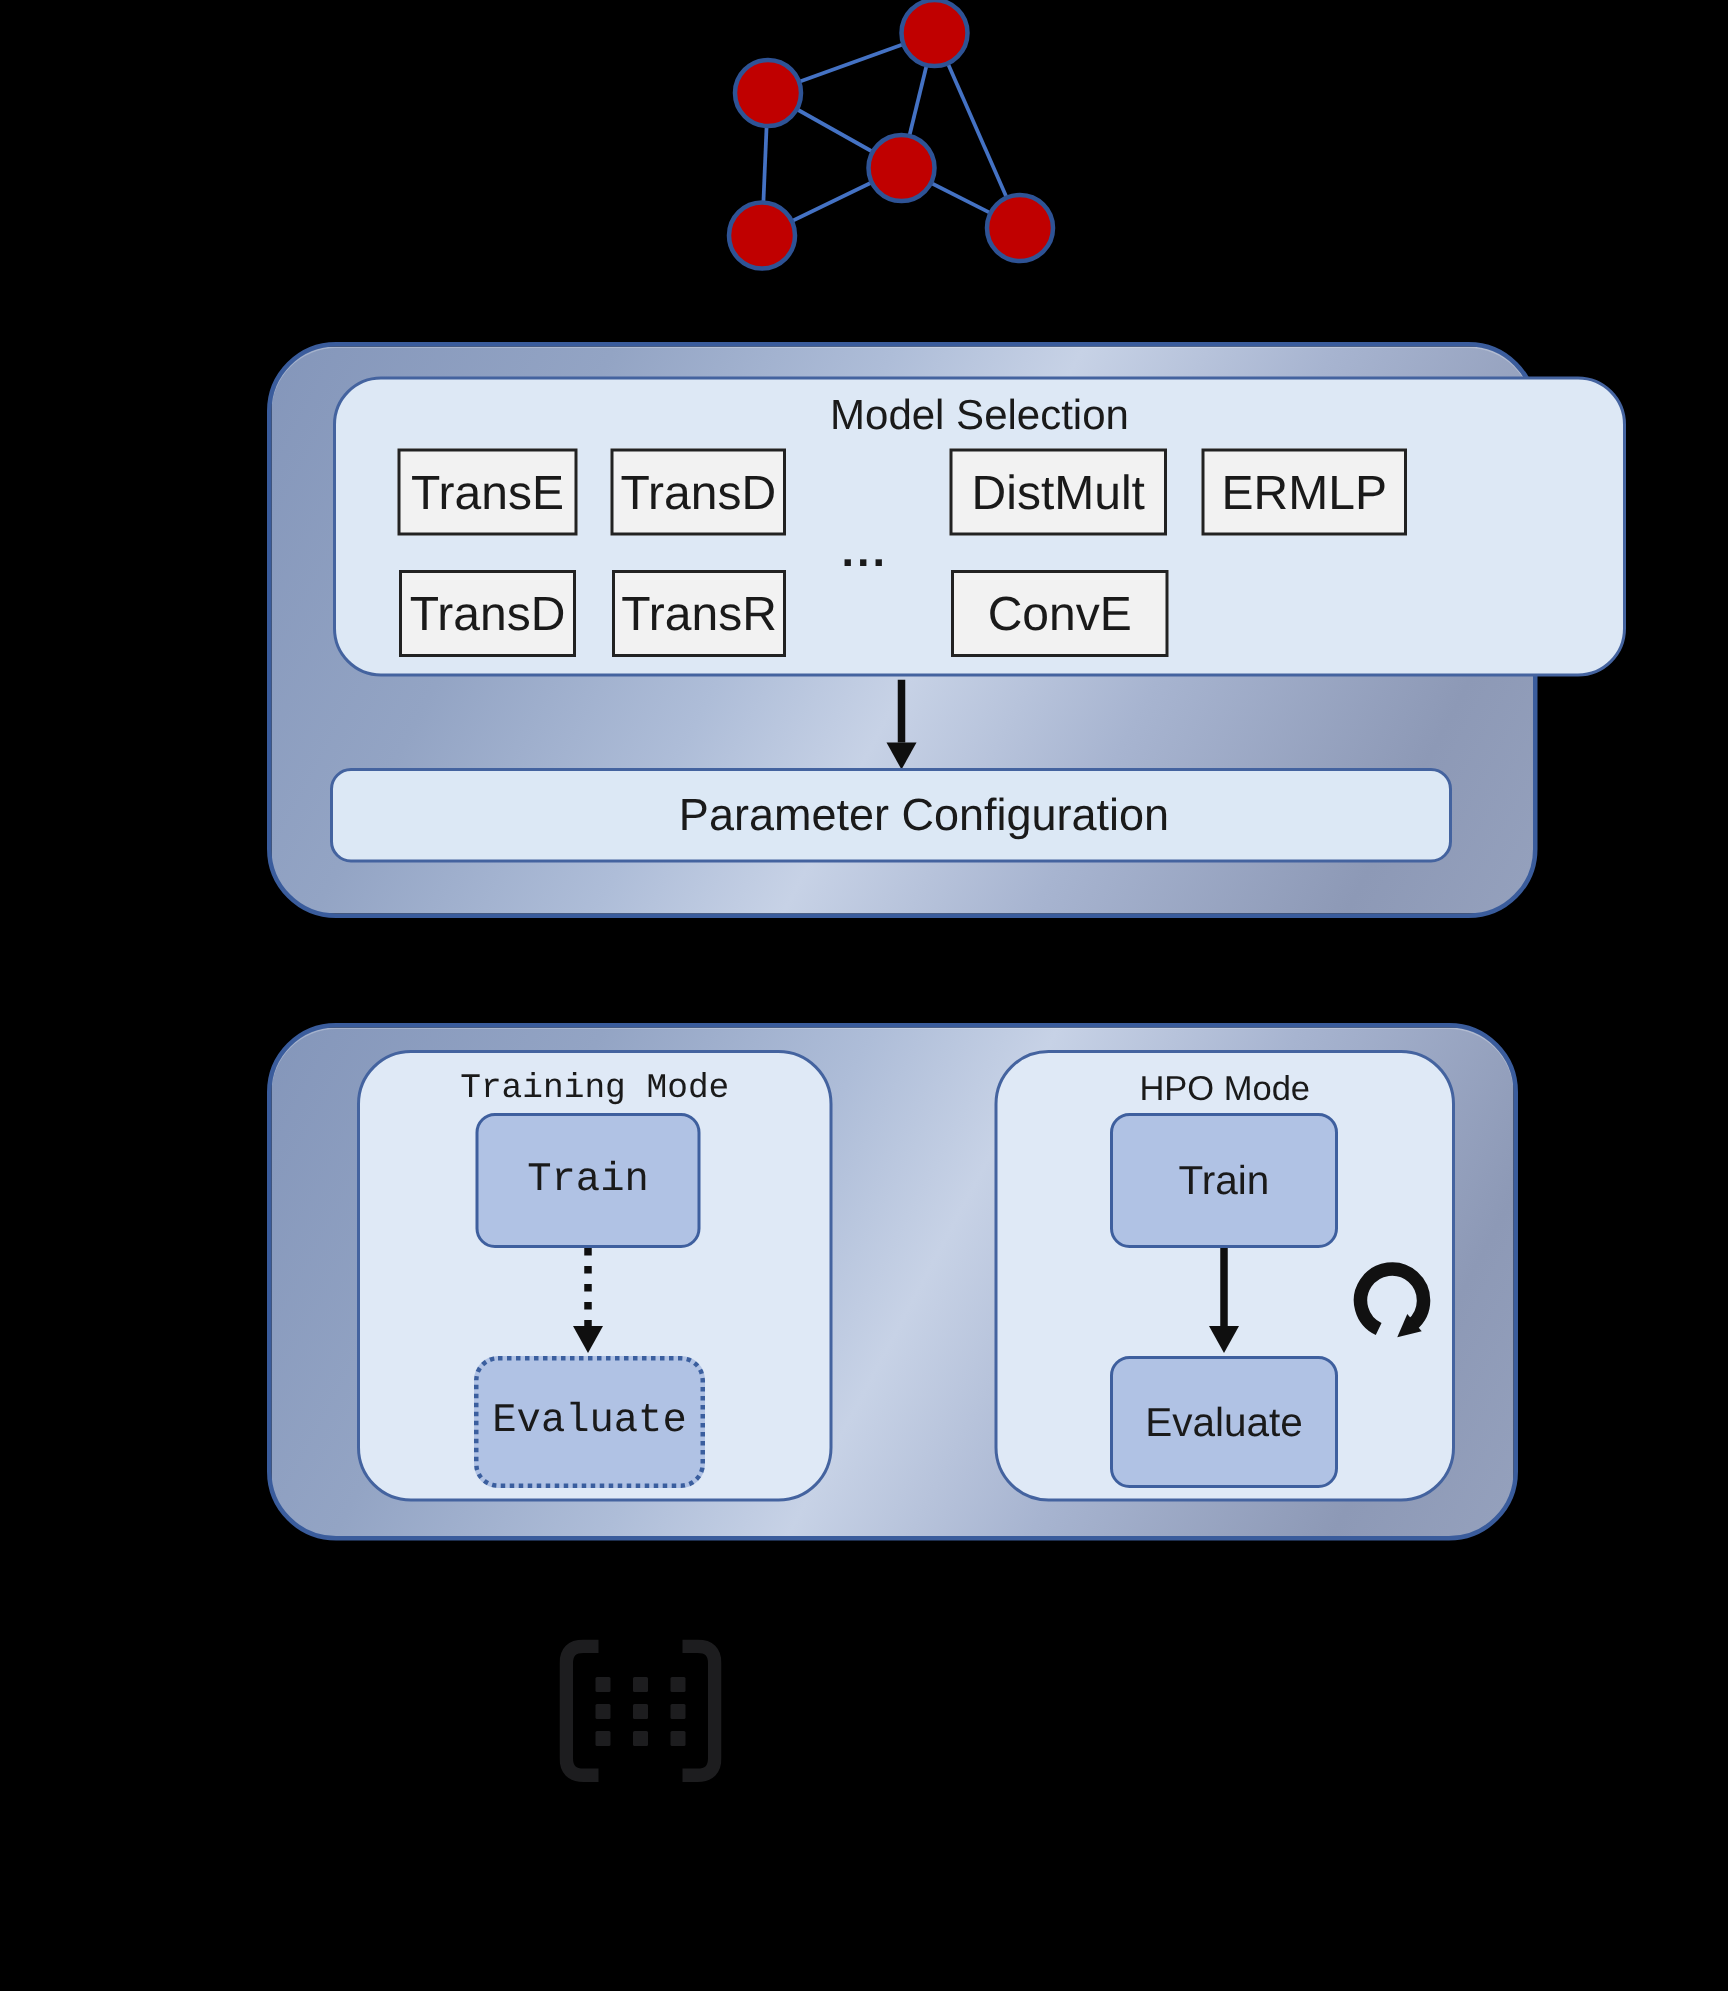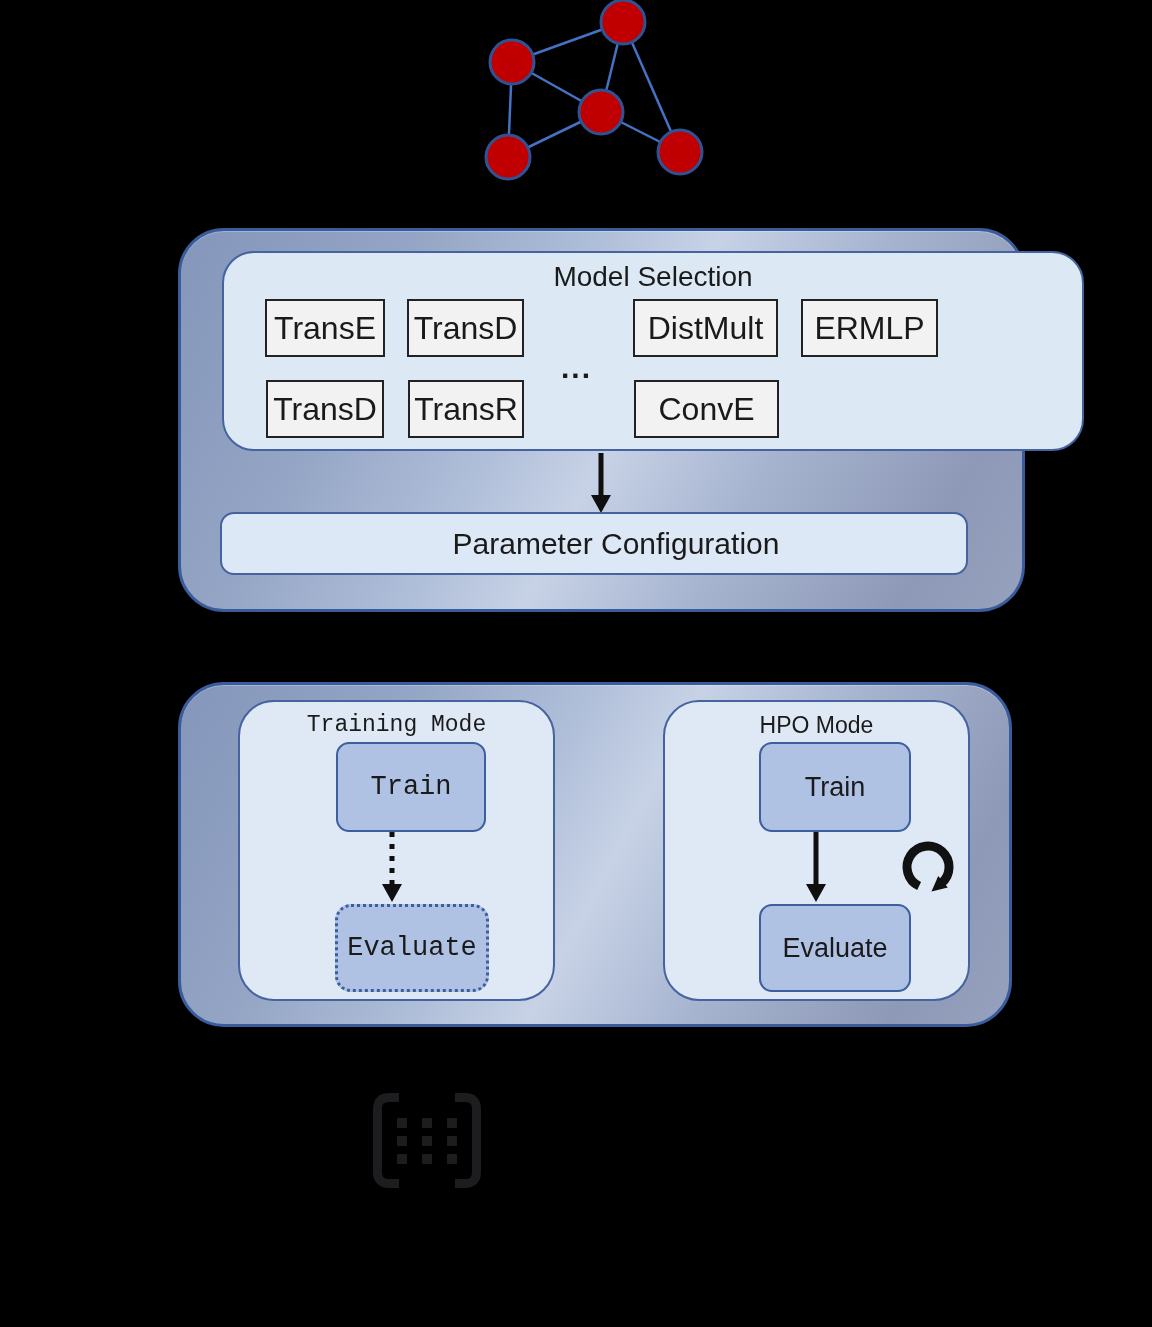--- a/index.html
+++ b/index.html
@@ -38,21 +38,21 @@
     position:absolute;background:#dce8f5;border:2px solid var(--panel-border);border-radius:14px;
     display:flex;align-items:center;justify-content:center;font-size:30px;color:var(--text-dark);padding-left:44px;
   }
   
   .mode-panel{
     position:absolute;background:#dfe9f6;border:2px solid var(--panel-border);border-radius:36px;
   }
   .mode-title{position:absolute;left:0;right:0;top:10px;text-align:center;font-size:23px;color:var(--text-dark);}
   .action-box{
     position:absolute;background:var(--action-fill);border:2.5px solid var(--action-border);border-radius:13px;
-    display:flex;align-items:center;justify-content:center;font-size:27px;color:var(--text-dark);margin-left:19px;
+    display:flex;align-items:center;justify-content:center;font-size:27px;color:var(--text-dark);
   }
   .action-box.dotted{border:3px dotted #3a5e9e;border-radius:16px;}
   .arrow-svg line{stroke:var(--arrow-black);stroke-width:5;}
   .arrow-svg .dash{stroke-dasharray:5 7;}
   .arrow-svg polygon{fill:var(--arrow-black);}
   .loop-icon path{stroke:#111;stroke-width:9;fill:none;}
   .loop-icon polygon{fill:#111;}
   .matrix-icon path{stroke:var(--icon-dark);stroke-width:9;fill:none;}
   .matrix-icon rect{fill:var(--icon-dark);}
 </style>

